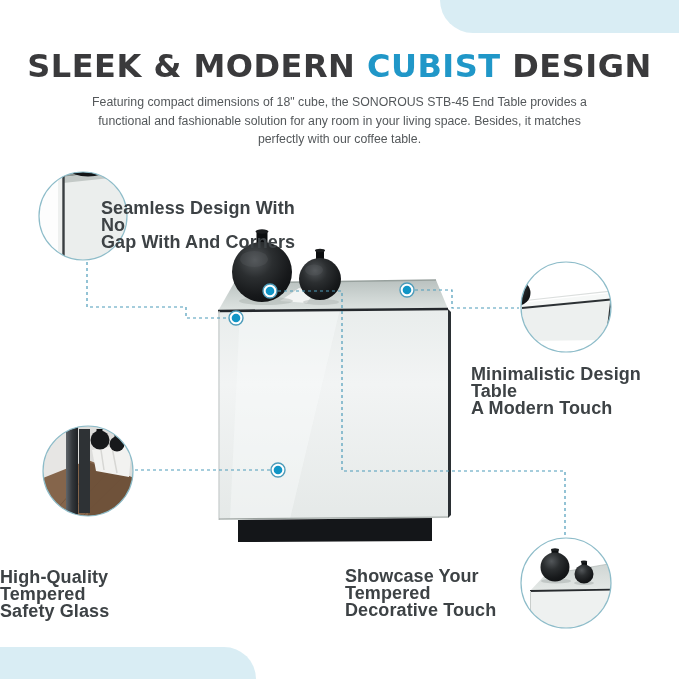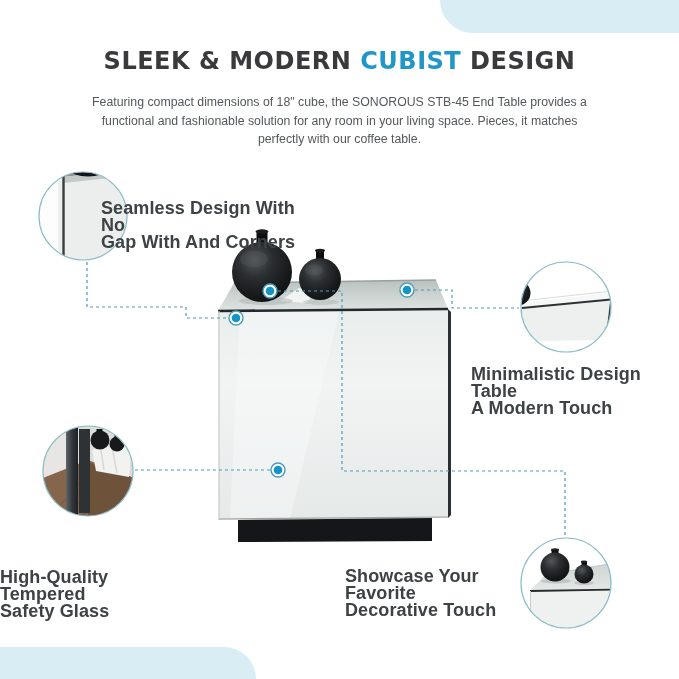--- a/index.html
+++ b/index.html
@@ -14,21 +14,21 @@
   html,body{margin:0;padding:0;background:#fff;}
   .stage{
     position:relative;width:679px;height:679px;background:#ffffff;
     overflow:hidden;font-family:"Liberation Sans",sans-serif;
   }
   .corner{position:absolute;background:var(--light-blue,#d9edf4);}
   .corner-tr{top:0;right:0;width:239px;height:33px;border-bottom-left-radius:40px;}
   .corner-bl{bottom:0;left:0;width:256px;height:32px;border-top-right-radius:34px;}
   .title{
     position:absolute;top:47px;left:0;width:679px;text-align:center;
-    font-family:"DejaVu Sans",sans-serif;font-weight:800;font-size:24px;
+    font-family:"DejaVu Sans",sans-serif;font-weight:800;font-size:32px;
     letter-spacing:.5px;color:var(--title-dark,#3a3a3c);white-space:pre;
   }
   .title .hl{color:var(--accent-blue,#2097c8);}
   .subtitle{
     position:absolute;top:93px;left:50%;transform:translateX(-50%);
     width:600px;text-align:center;font-size:12.3px;line-height:18.5px;
     color:var(--body-text,#54585b);
   }
   .callout-label{
     position:absolute;text-align:left;font-size:18px;line-height:17px;
@@ -45,21 +45,21 @@
 
 <div class="stage">
 
   <div class="corner corner-tr"></div>
   <div class="corner corner-bl"></div>
 
   <div class="title"><span>SLEEK &amp; MODERN </span><span class="hl">CUBIST</span><span> DESIGN</span></div>
 
   <div class="subtitle">
     <div>Featuring compact dimensions of 18" cube, the SONOROUS STB-45 End Table provides a</div>
-    <div>functional and fashionable solution for any room in your living space. Pieces, it matches</div>
+    <div>functional and fashionable solution for any room in your living space. Besides, it matches</div>
     <div>perfectly with our coffee table.</div>
   </div>
 
   <svg class="scene" width="679" height="679" viewBox="0 0 679 679">
     <defs>
       <radialGradient id="sphereGrad" cx="38%" cy="30%" r="78%">
         <stop offset="0%" stop-color="#53575a"></stop>
         <stop offset="38%" stop-color="#2b2e30"></stop>
         <stop offset="75%" stop-color="#17191b"></stop>
         <stop offset="100%" stop-color="#0e1012"></stop>
@@ -234,17 +234,17 @@
   </div>
   <div class="callout-label cl-2">
     <div>Minimalistic Design Table</div>
     <div>A Modern Touch</div>
   </div>
   <div class="callout-label cl-3">
     <div>High-Quality Tempered</div>
     <div>Safety Glass</div>
   </div>
   <div class="callout-label cl-4">
-    <div>Showcase Your Favorite</div>
+    <div>Showcase Your Tempered</div>
     <div>Decorative Touch</div>
   </div>
 
 </div>
 
 </body></html>

